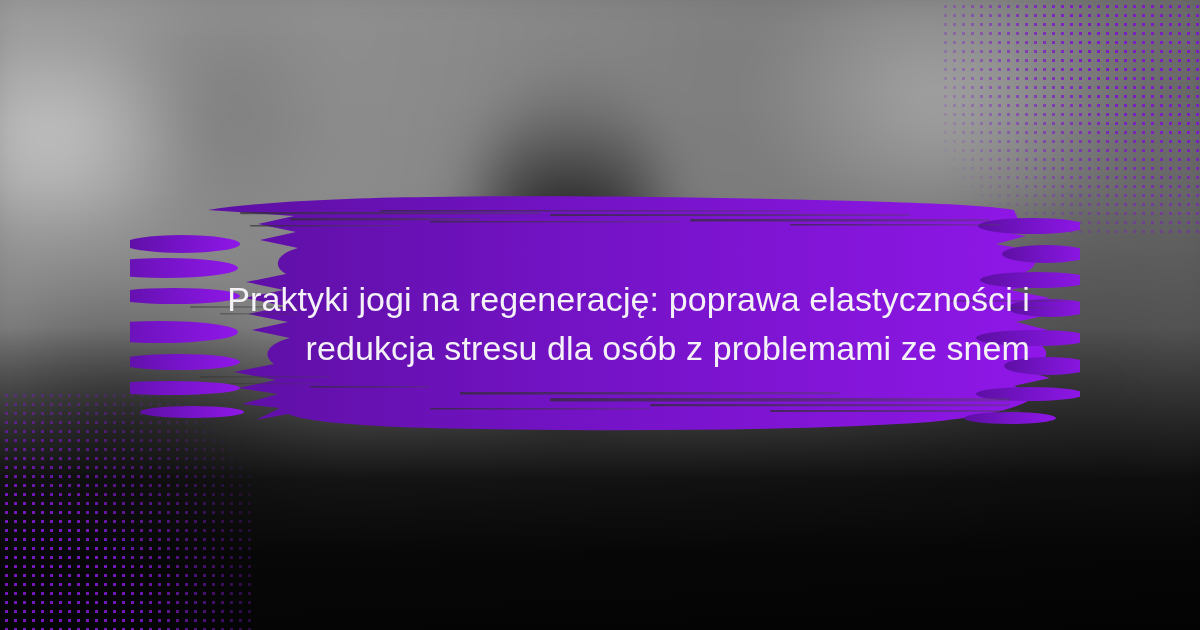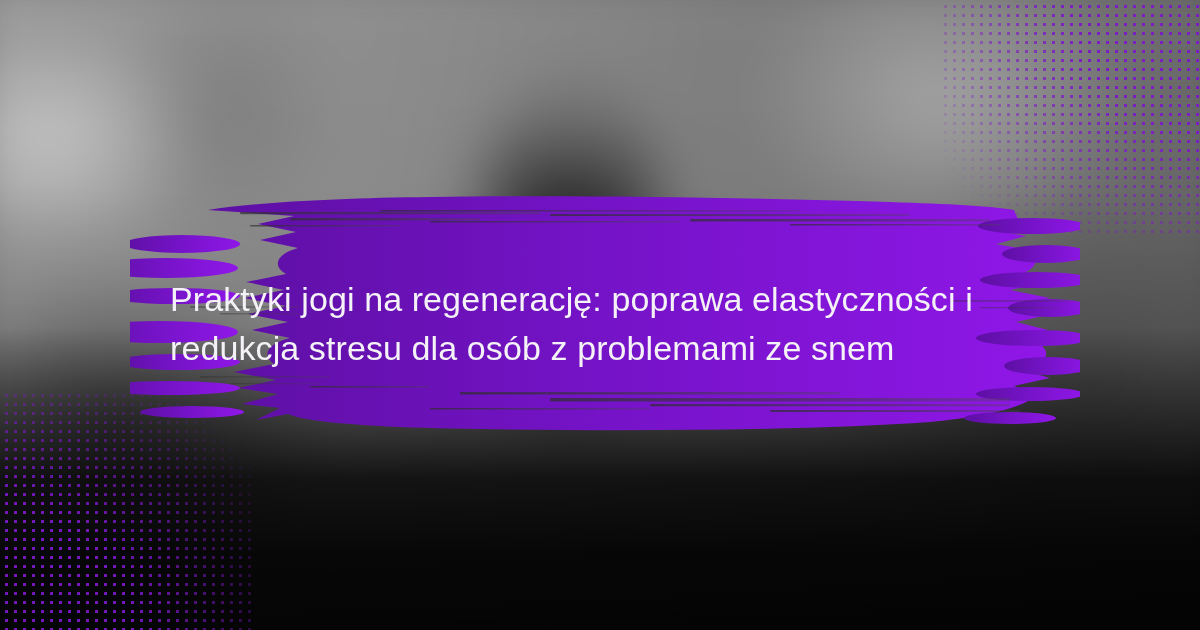--- a/index.html
+++ b/index.html
@@ -87,21 +87,21 @@
     height: 100%;
     display: block;
   }
 
   
   .headline {
     position: absolute;
     left: 170px;
     top: 275px;
     width: 860px;
-    text-align: left;
+    text-align: right;
     color: #f4f2f6;
     font-size: 34px;
     line-height: 49px;
     font-weight: 400;
     letter-spacing: 0.1px;
     white-space: pre-line;
   }
 </style>
 </head>
 <body>

